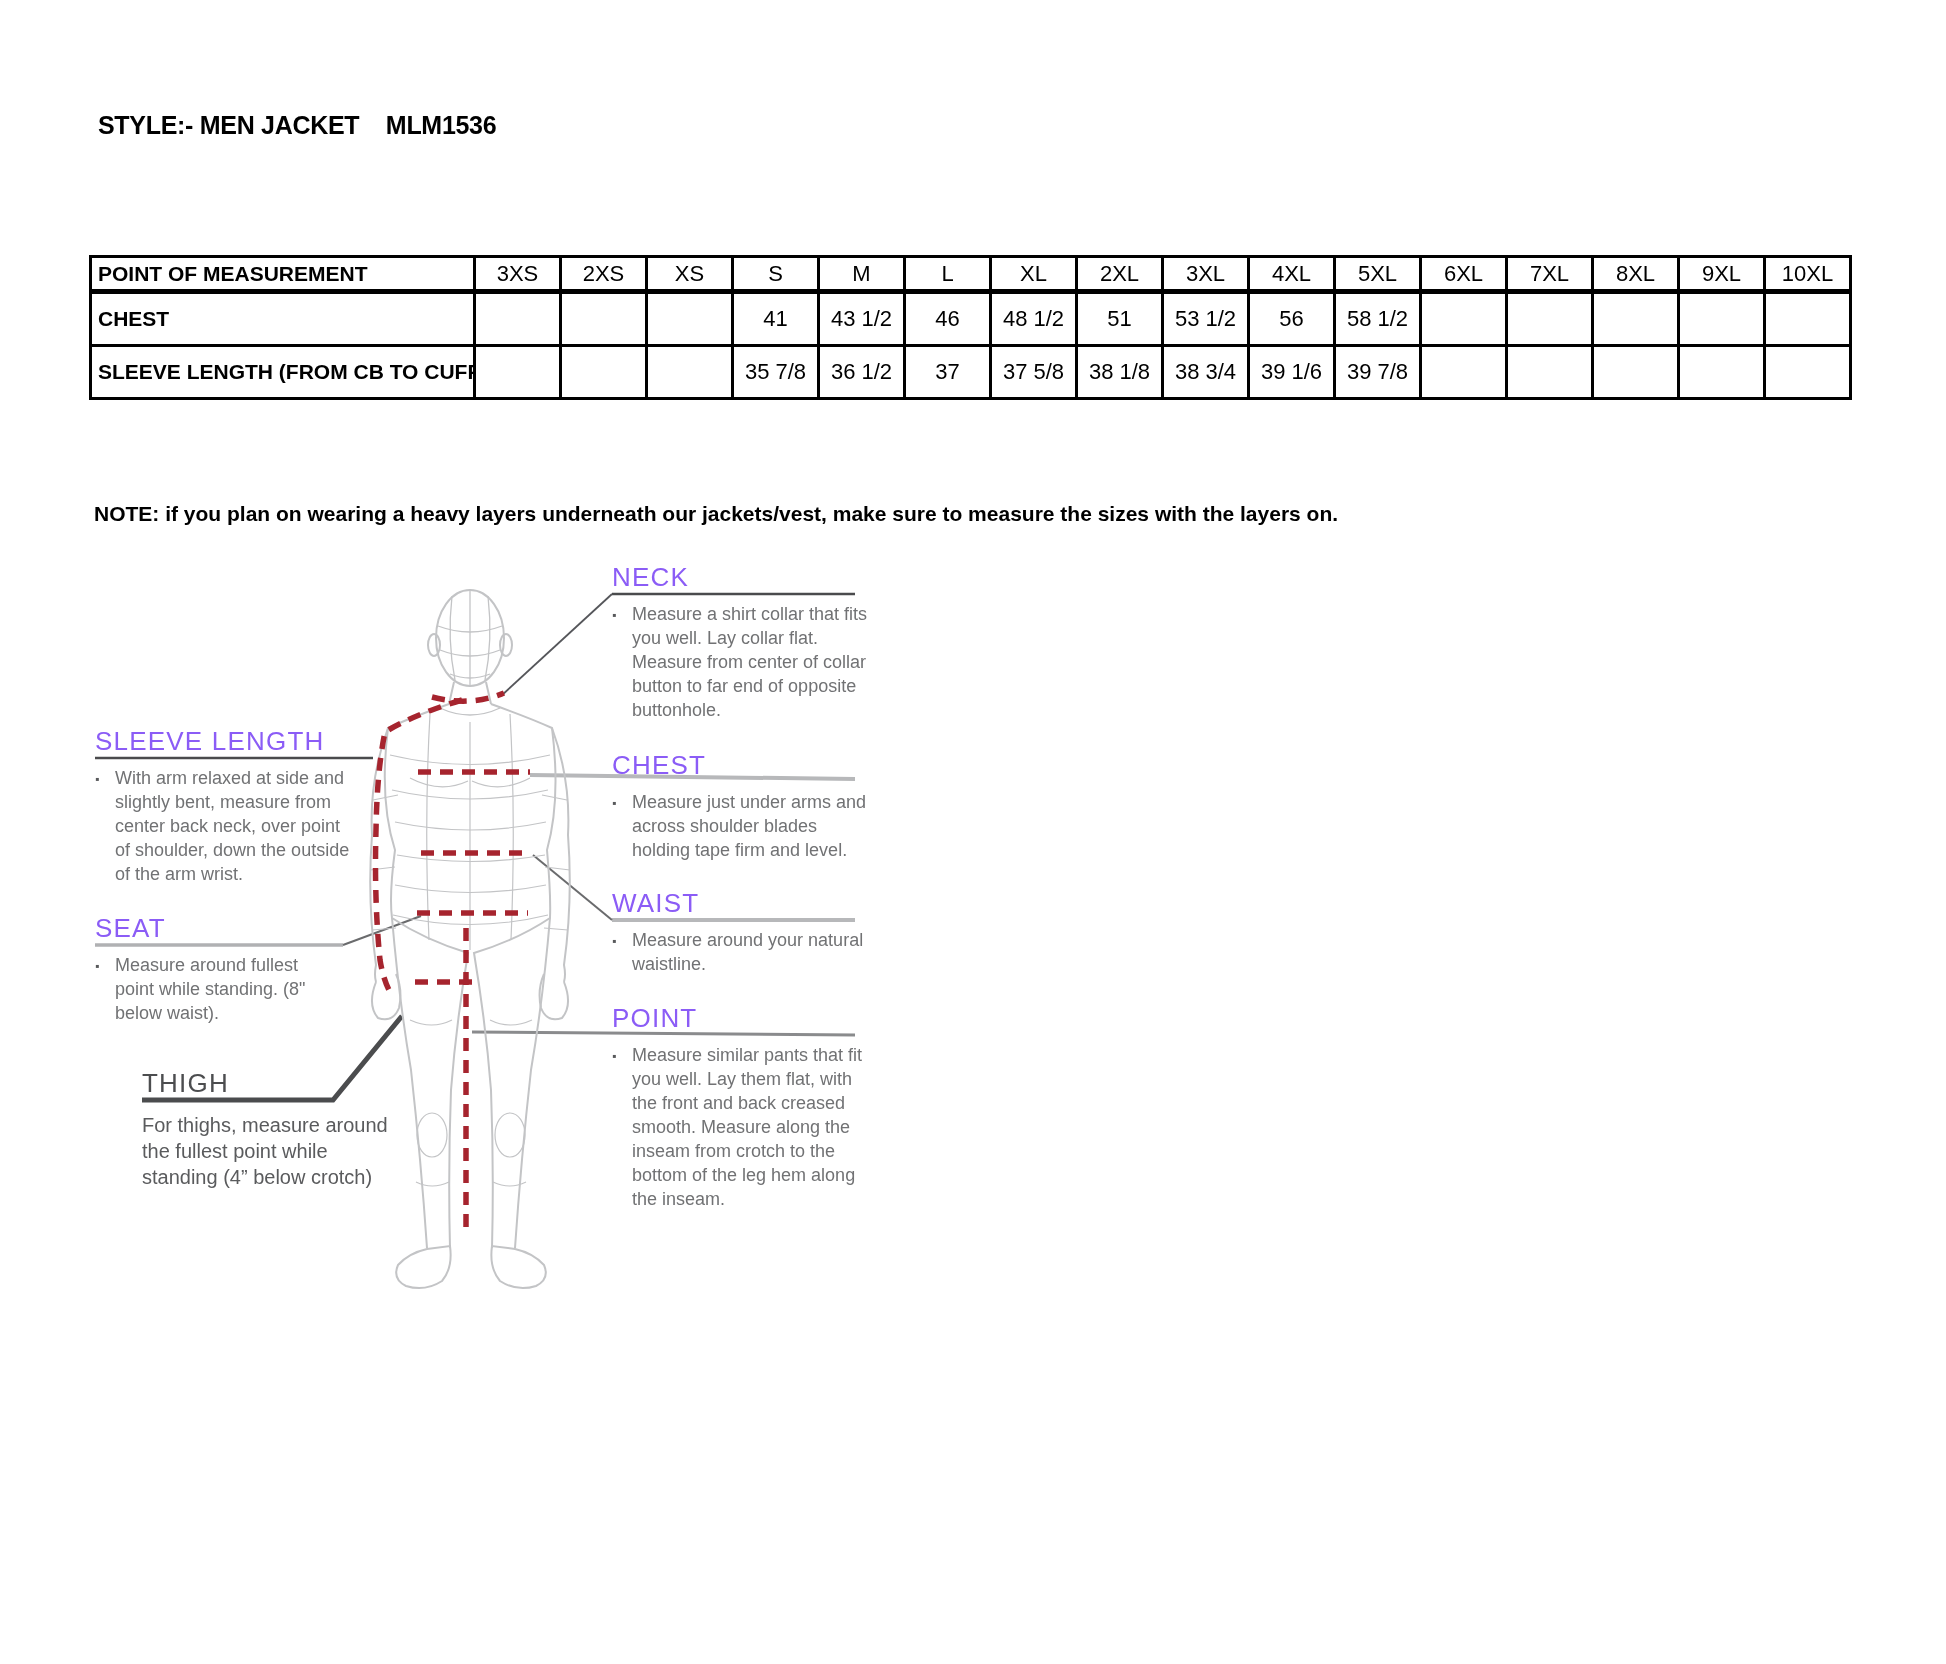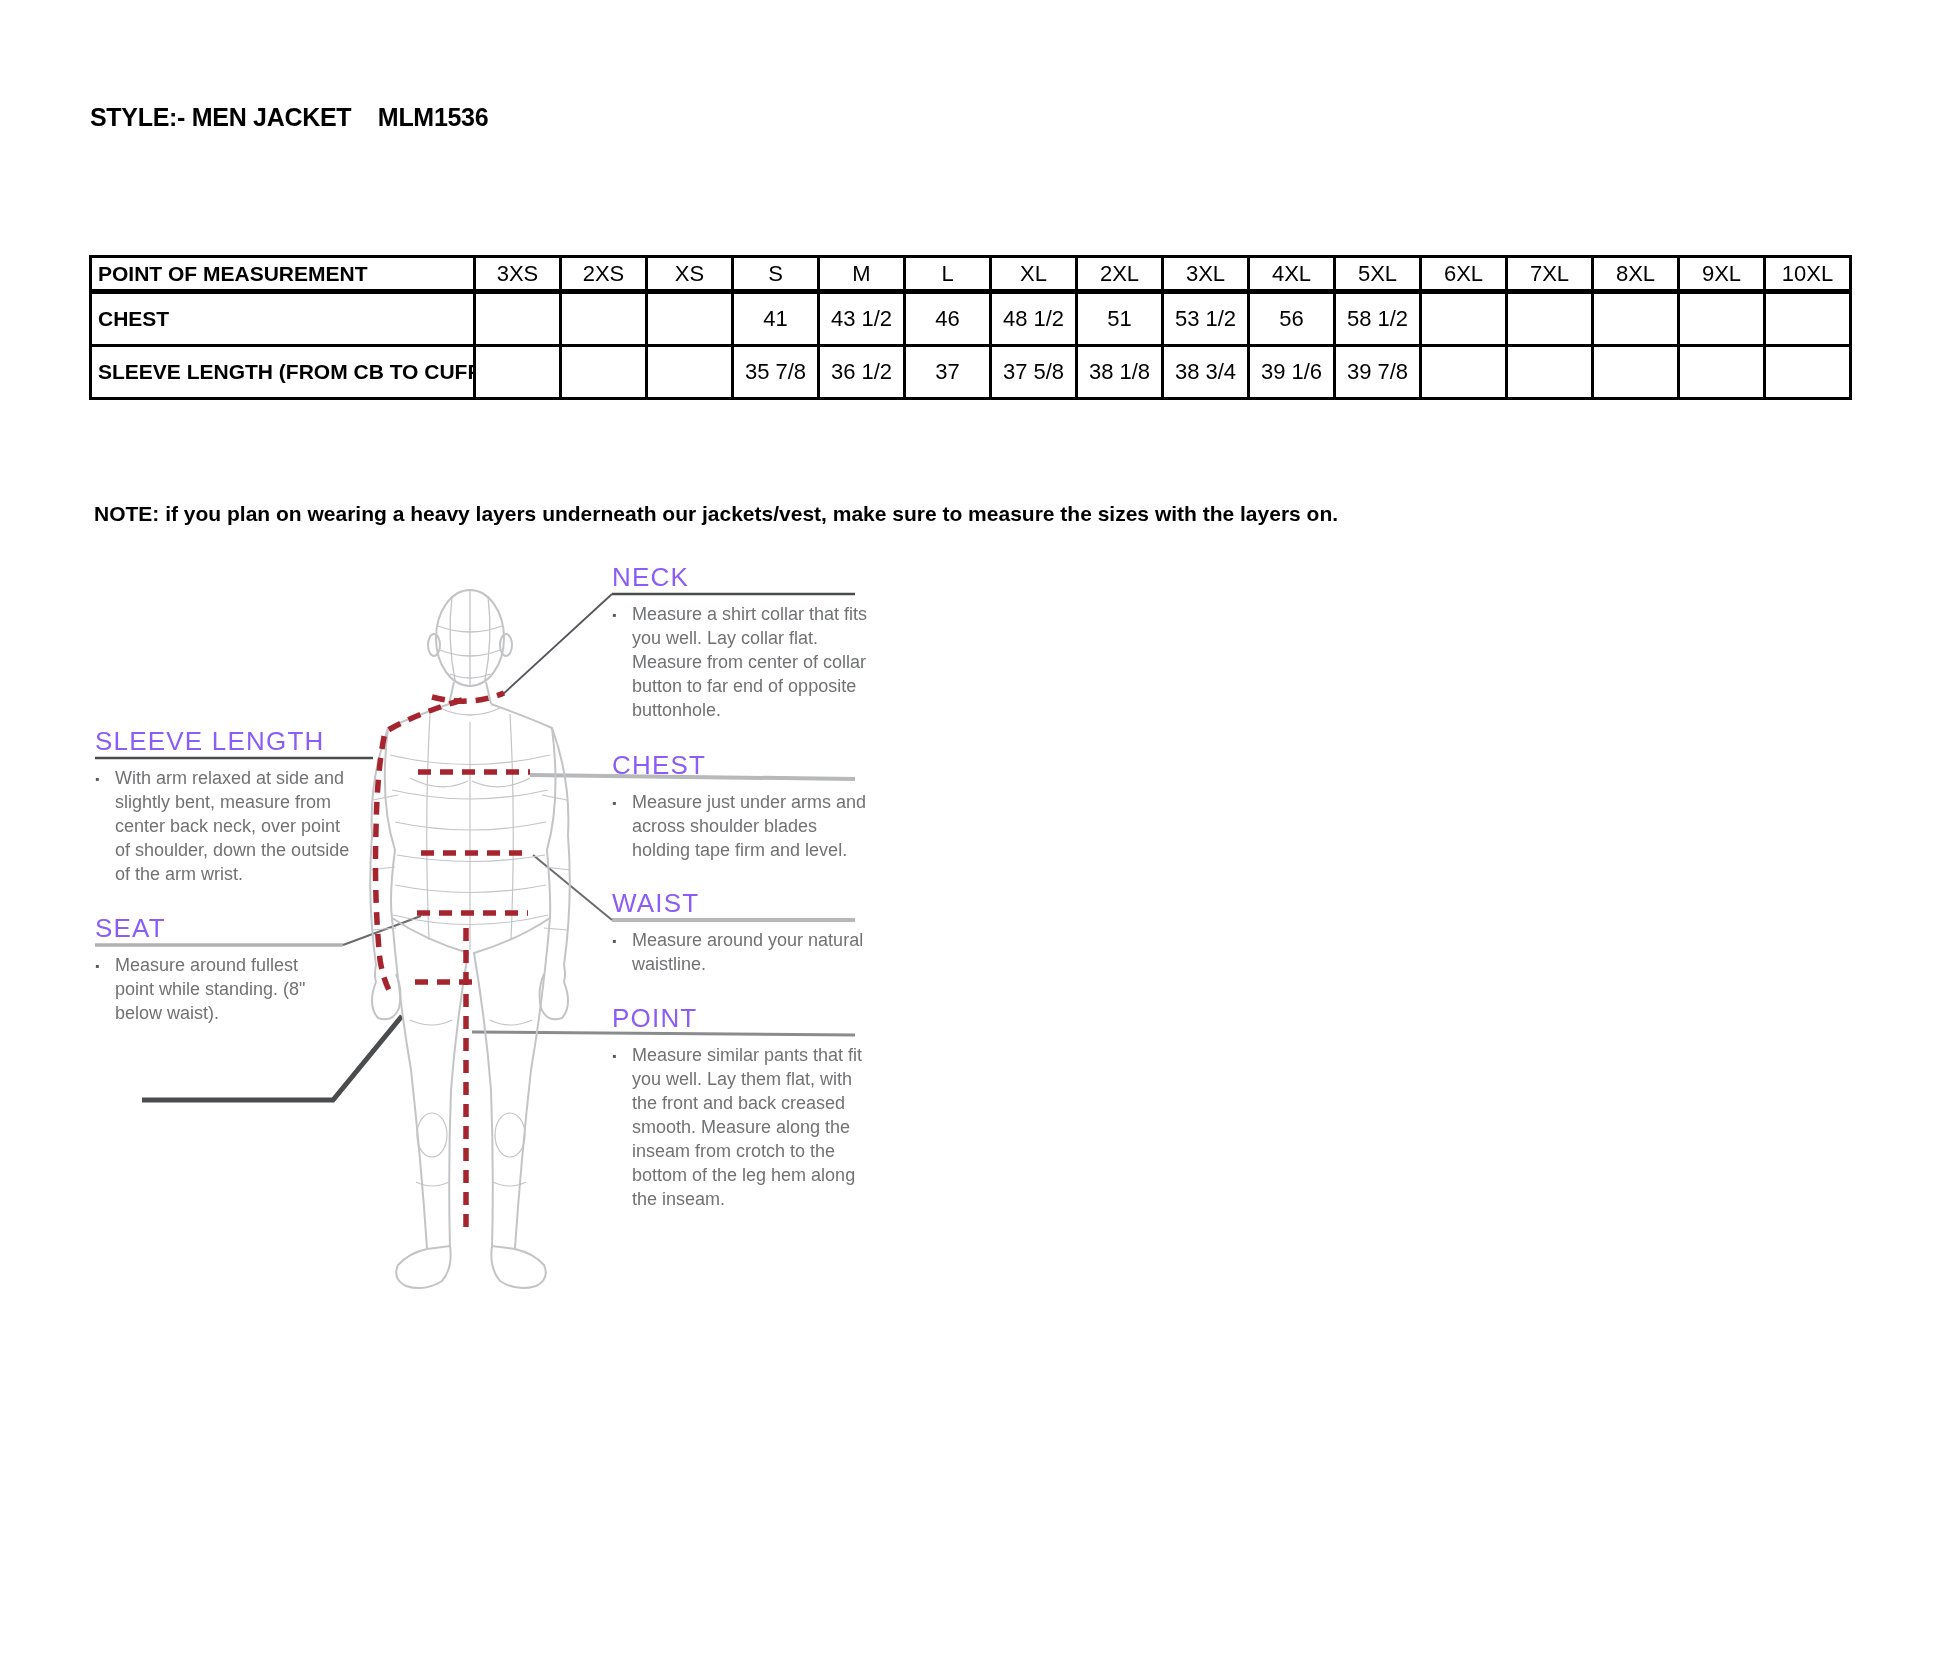--- a/index.html
+++ b/index.html
@@ -1,19 +1,19 @@
 <!DOCTYPE html>
 <html><head>
 <meta charset="utf-8">
 <style>
   html,body{margin:0;padding:0;background:#ffffff;}
   .page{position:relative;width:1946px;height:1664px;background:#fff;overflow:hidden;
         font-family:"Liberation Sans",sans-serif;color:#000;}
   
-  .doc-title{position:absolute;left:90px;top:103px;margin:0;font-size:25px;font-weight:bold;
+  .doc-title{position:absolute;left:90px;top:103px;margin:8px;font-size:25px;font-weight:bold;
              letter-spacing:-0.3px;white-space:pre;}
   
   #size-table{position:absolute;left:89px;top:255px;width:1498px;border-collapse:collapse;
               table-layout:fixed;border:3px solid #000;}
   #size-table th,#size-table td{border:3px solid #000;font-size:22px;text-align:center;
               padding:0 3px;white-space:nowrap;overflow:hidden;font-weight:normal;}
   #size-table thead th{height:31px;font-weight:normal;border-bottom-width:5px;}
   #size-table tbody td{height:50px;}
   #size-table .pom,#size-table .rowlabel{text-align:left;padding-left:6px;font-weight:bold;font-size:21px;}
   
@@ -207,20 +207,24 @@
     </div>
 
     <div class="g-sec" style="left:95px;top:913px;width:240px">
       <div class="g-head">SEAT</div>
       <div class="g-body">
         <span class="sq">▪</span>
         <span class="g-txt">Measure around fullest point while standing. (8" below waist).</span>
       </div>
     </div>
 
+    <div class="g-sec" style="left:142px;top:1068px;width:258px">
+      <div class="g-head thigh-head">THIGH</div>
+      <div class="thigh-txt">For thighs, measure around the fullest point while standing (4” below crotch)</div>
+    </div>
 
     <div class="g-sec" style="left:612px;top:562px;width:260px">
       <div class="g-head">NECK</div>
       <div class="g-body">
         <span class="sq">▪</span>
         <span class="g-txt">Measure a shirt collar that fits you well. Lay collar flat. Measure from center of collar button to far end of opposite buttonhole.</span>
       </div>
     </div>
 
     <div class="g-sec" style="left:612px;top:750px;width:260px">

